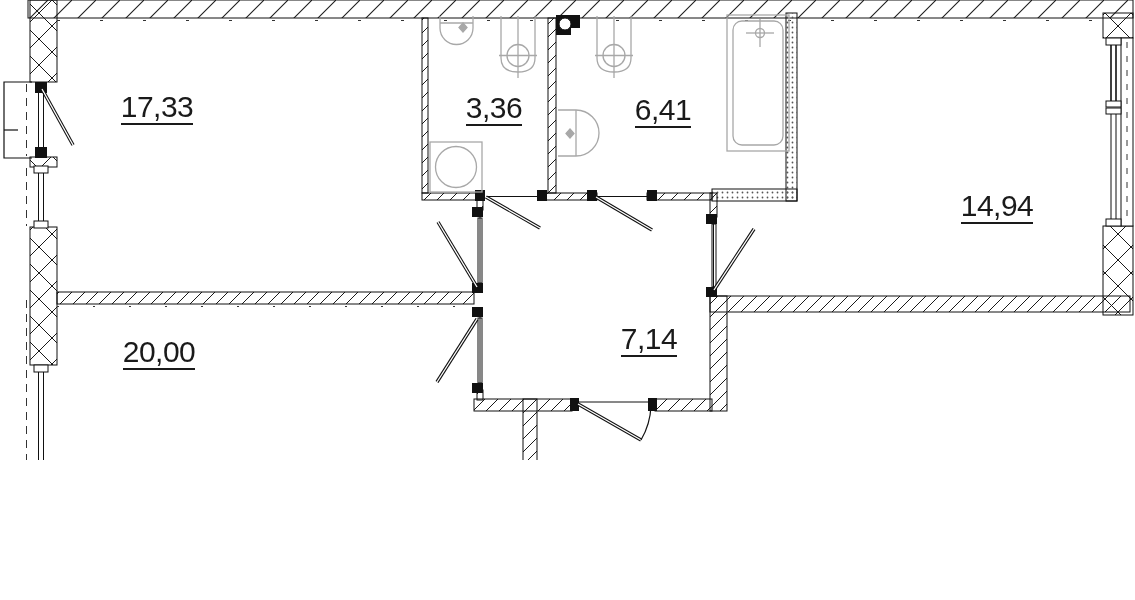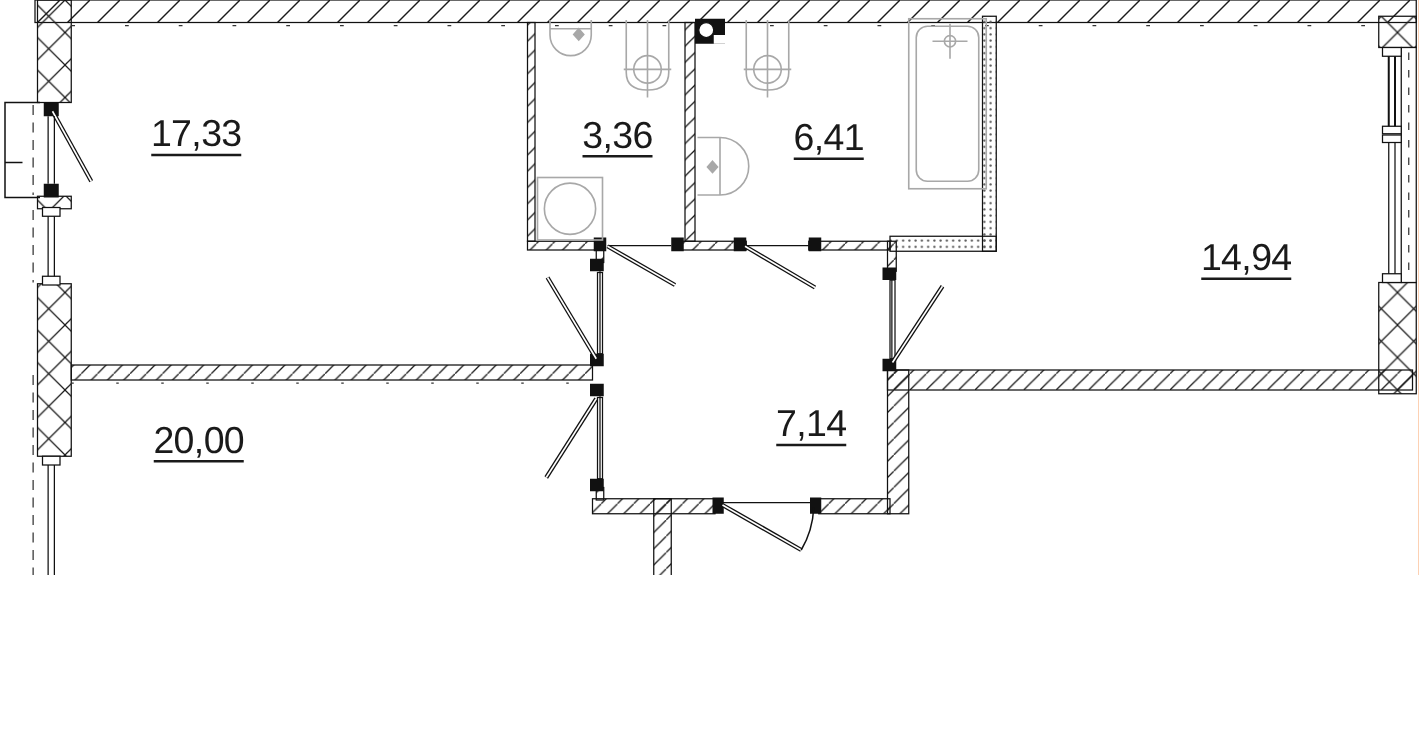--- a/index.html
+++ b/index.html
@@ -1,16 +1,16 @@
 <!DOCTYPE html>
 <html><head>
 <meta charset="utf-8">
 <style>
   html,body{margin:0;padding:0;background:#ffffff;}
-  .stage{position:relative;width:1135px;height:460px;background:#f97316;overflow:hidden;
+  .stage{position:relative;width:1135px;height:460px;background:#22c55e;overflow:hidden;
          font-family:"Liberation Sans",sans-serif;}
   svg{display:block}
   .arealabel{font-family:"Liberation Sans",sans-serif;font-size:30px;font-weight:500;
              letter-spacing:-0.5px;fill:#1a1a1a;}
 </style>
 </head>
 <body>
 
 <div class="stage">
 <svg width="1135" height="600" viewBox="0 0 1135 600" xmlns="http://www.w3.org/2000/svg">

